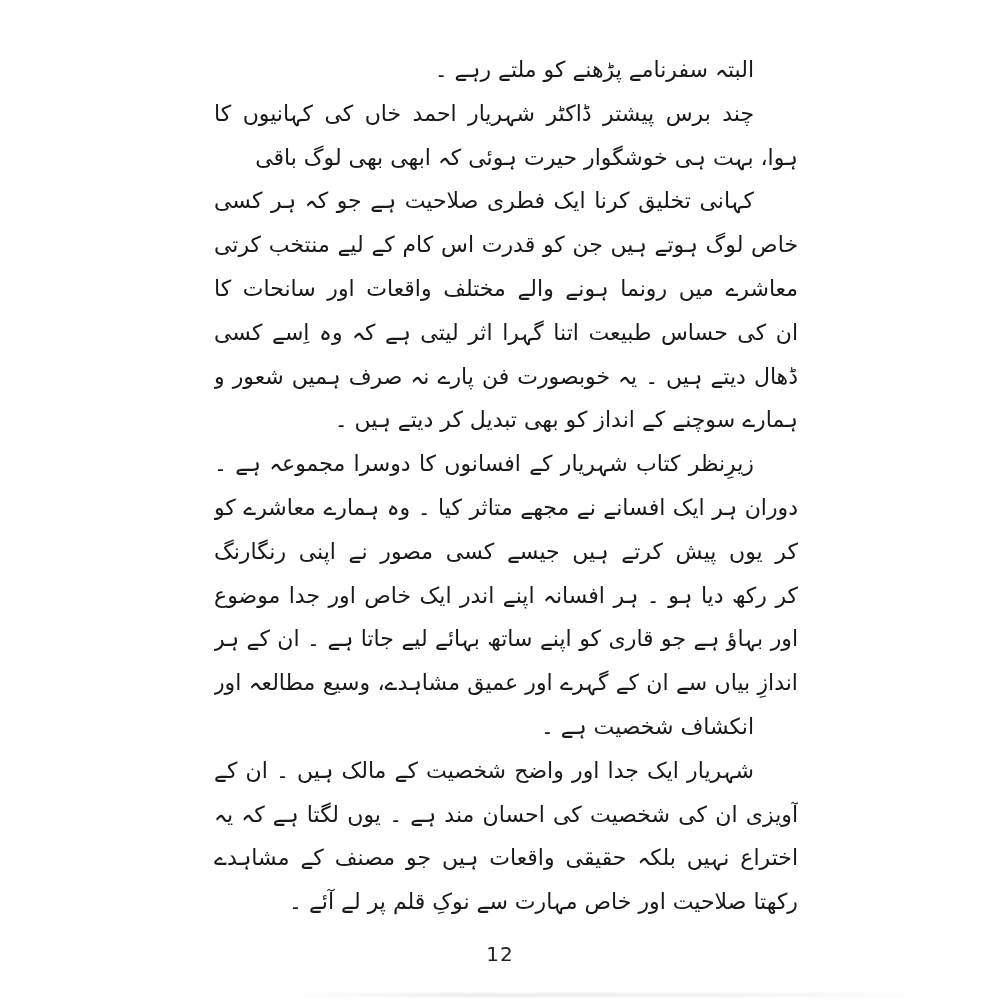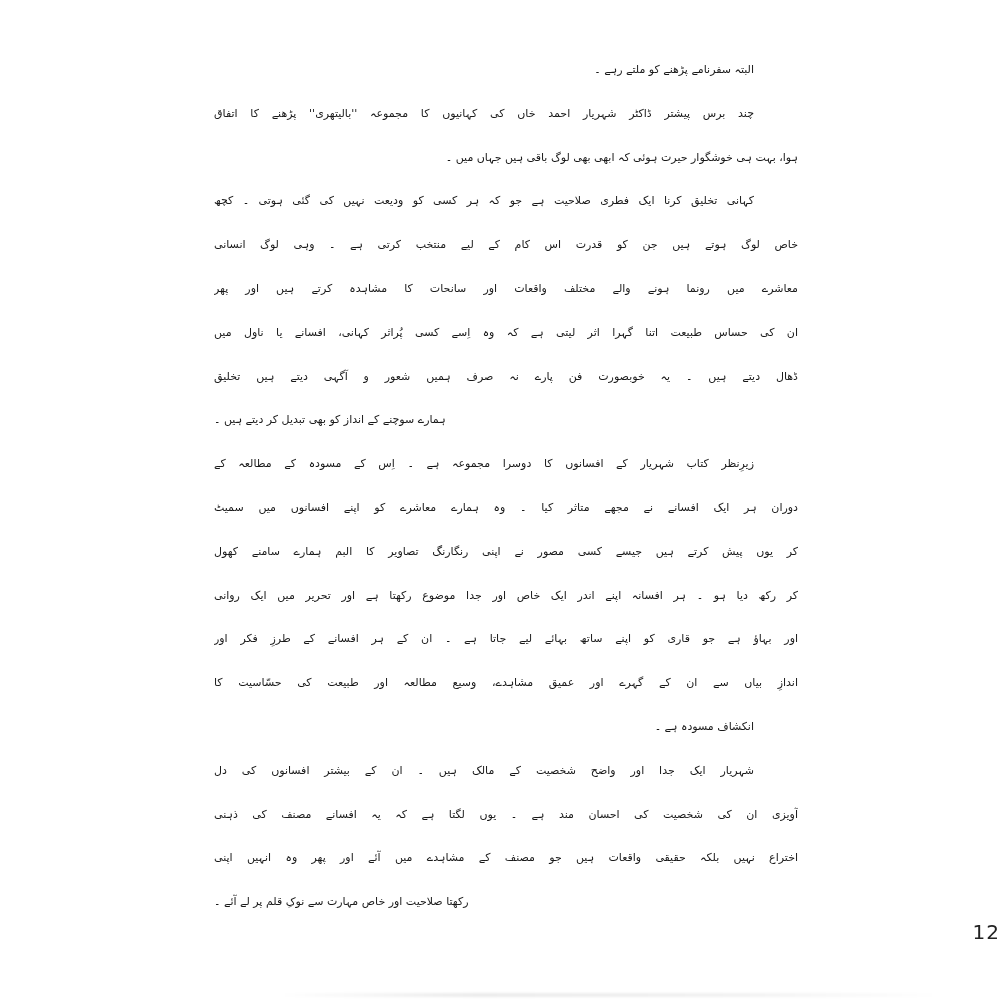--- a/index.html
+++ b/index.html
@@ -20,39 +20,39 @@
   .text-block {
     position: absolute;
     left: 214px;
     top: 48px;
     width: 584px;
   }
   .line {
     direction: rtl;
     height: 43.8px;
     line-height: 43.8px;
-    font-size: 11px;
+    font-size: 22px;
     color: #191919;
     overflow: hidden;
     white-space: normal;
     text-rendering: optimizeLegibility;
   }
   .align-justify {
     text-align: justify;
     text-align-last: justify;
   }
   .align-right  { text-align: right; }
-  .align-center { text-align: left; }
+  .align-center { text-align: right; }
   .indented { padding-right: 44px; }
   .page-number {
     position: absolute;
-    top: 920px;
+    top: 942px;
     left: 0;
     width: 1000px;
-    text-align: right;
+    text-align: center;
     font-size: 20px;
     letter-spacing: 1px;
     color: #222222;
     font-family: "DejaVu Sans", sans-serif;
   }
   .scan-shadow {
     position: absolute;
     left: 280px;
     top: 993px;
     width: 660px;
@@ -75,21 +75,21 @@
       <div class="line align-justify" dir="rtl" lang="ur">معاشرے میں رونما ہونے والے مختلف واقعات اور سانحات کا مشاہدہ کرتے ہیں اور پھر</div>
       <div class="line align-justify" dir="rtl" lang="ur">ان کی حساس طبیعت اتنا گہرا اثر لیتی ہے کہ وہ اِسے کسی پُراثر کہانی، افسانے یا ناول میں</div>
       <div class="line align-justify" dir="rtl" lang="ur">ڈھال دیتے ہیں ۔ یہ خوبصورت فن پارے نہ صرف ہمیں شعور و آگہی دیتے ہیں تخلیق</div>
       <div class="line align-center" dir="rtl" lang="ur">ہمارے سوچنے کے انداز کو بھی تبدیل کر دیتے ہیں ۔</div>
       <div class="line align-justify indented" dir="rtl" lang="ur">زیرِنظر کتاب شہریار کے افسانوں کا دوسرا مجموعہ ہے ۔ اِس کے مسودہ کے مطالعہ کے</div>
       <div class="line align-justify" dir="rtl" lang="ur">دوران ہر ایک افسانے نے مجھے متاثر کیا ۔ وہ ہمارے معاشرے کو اپنے افسانوں میں سمیٹ</div>
       <div class="line align-justify" dir="rtl" lang="ur">کر یوں پیش کرتے ہیں جیسے کسی مصور نے اپنی رنگارنگ تصاویر کا البم ہمارے سامنے کھول</div>
       <div class="line align-justify" dir="rtl" lang="ur">کر رکھ دیا ہو ۔ ہر افسانہ اپنے اندر ایک خاص اور جدا موضوع رکھتا ہے اور تحریر میں ایک روانی</div>
       <div class="line align-justify" dir="rtl" lang="ur">اور بہاؤ ہے جو قاری کو اپنے ساتھ بہائے لیے جاتا ہے ۔ ان کے ہر افسانے کے طرزِ فکر اور</div>
       <div class="line align-justify" dir="rtl" lang="ur">اندازِ بیاں سے ان کے گہرے اور عمیق مشاہدے، وسیع مطالعہ اور طبیعت کی حسّاسیت کا</div>
-      <div class="line align-right indented" dir="rtl" lang="ur">انکشاف مسودہ ہے ۔</div>
+      <div class="line align-right indented" dir="rtl" lang="ur">انکشاف شخصیت ہے ۔</div>
       <div class="line align-justify indented" dir="rtl" lang="ur">شہریار ایک جدا اور واضح شخصیت کے مالک ہیں ۔ ان کے بیشتر افسانوں کی دل</div>
       <div class="line align-justify" dir="rtl" lang="ur">آویزی ان کی شخصیت کی احسان مند ہے ۔ یوں لگتا ہے کہ یہ افسانے مصنف کی ذہنی</div>
       <div class="line align-justify" dir="rtl" lang="ur">اختراع نہیں بلکہ حقیقی واقعات ہیں جو مصنف کے مشاہدے میں آئے اور پھر وہ انہیں اپنی</div>
       <div class="line align-center" dir="rtl" lang="ur">رکھتا صلاحیت اور خاص مہارت سے نوکِ قلم پر لے آئے ۔</div>
     </div>
   <div class="page-number">12</div>
   <div class="scan-shadow"></div>
 </div>
 
 </body></html>

